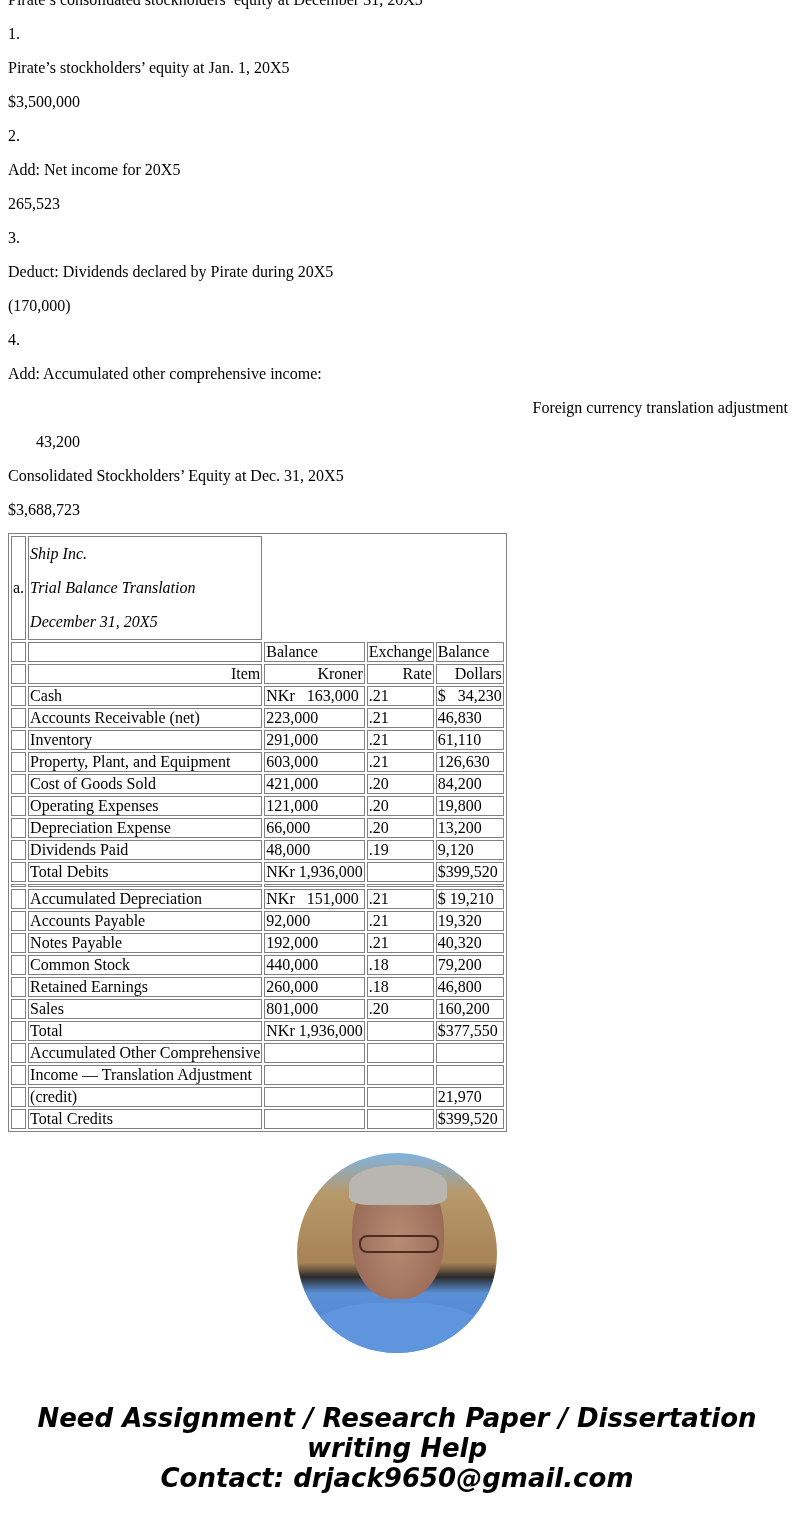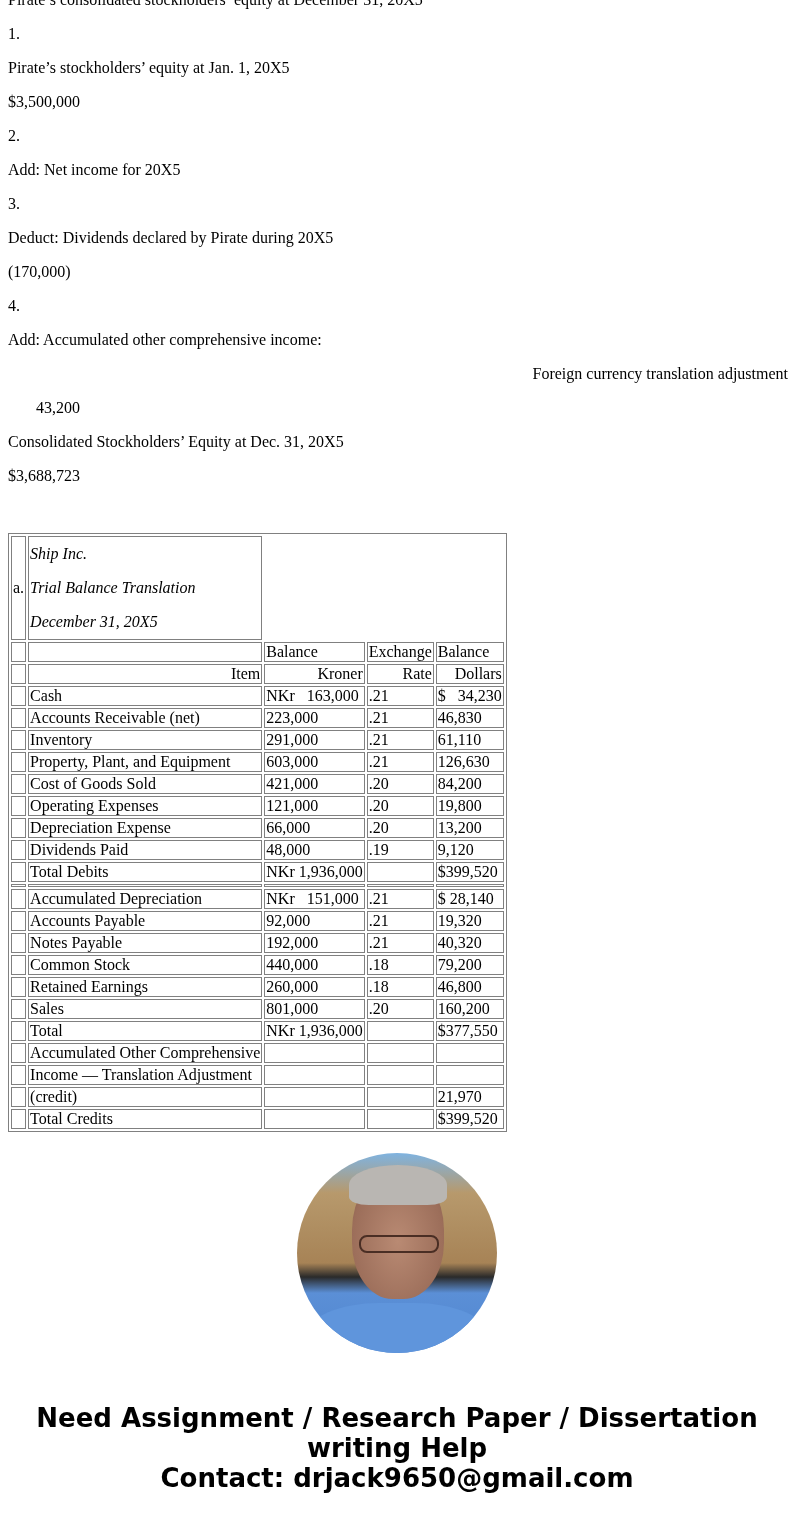--- a/index.html
+++ b/index.html
@@ -49,33 +49,34 @@
     border: 2px solid #4a2e24; border-radius: 8px; box-sizing: border-box;
   }
   .avatar .shirt {
     position: absolute; left: 10px; top: 150px; width: 180px; height: 80px;
     background: #5f95dc; border-radius: 40% 40% 0 0;
   }
 
   .promo {
     position: absolute; left: 0; top: 1403px; width: 794px;
     text-align: center; font-family: "DejaVu Sans", sans-serif;
-    font-weight: bold; font-size: 26px; line-height: 30px; color: #000;
+    font-weight: bold; font-size: 26px; line-height: 30px; color: #000; font-style: italic;
   }
 </style>
 </head>
 <body>
 
 <div class="doc">
   <p>Pirate’s consolidated stockholders’ equity at December 31, 20X5</p>
   <p>1.</p>
   <p>Pirate’s stockholders’ equity at Jan. 1, 20X5</p>
   <p>$3,500,000</p>
   <p>2.</p>
   <p>Add: Net income for 20X5</p>
+  <p>265,523</p>
   <p>3.</p>
   <p>Deduct: Dividends declared by Pirate during 20X5</p>
   <p>(170,000)</p>
   <p>4.</p>
   <p>Add: Accumulated other comprehensive income:</p>
   <p class="indent1">Foreign currency translation adjustment</p>
   <p class="indent2">43,200</p>
   <p>Consolidated Stockholders’ Equity at Dec. 31, 20X5</p>
   <p>$3,688,723</p>
 </div>
@@ -176,21 +177,21 @@
         <td></td>
         <td></td>
         <td></td>
       </tr>
 
   <tr>
         <td></td>
         <td>Accumulated Depreciation</td>
         <td style="white-space:pre">NKr   151,000</td>
         <td>.21</td>
-        <td>$ 28,140</td>
+        <td>$ 19,210</td>
       </tr>
   <tr>
         <td></td>
         <td>Accounts Payable</td>
         <td>92,000</td>
         <td>.21</td>
         <td>19,320</td>
       </tr>
   <tr>
         <td></td>

